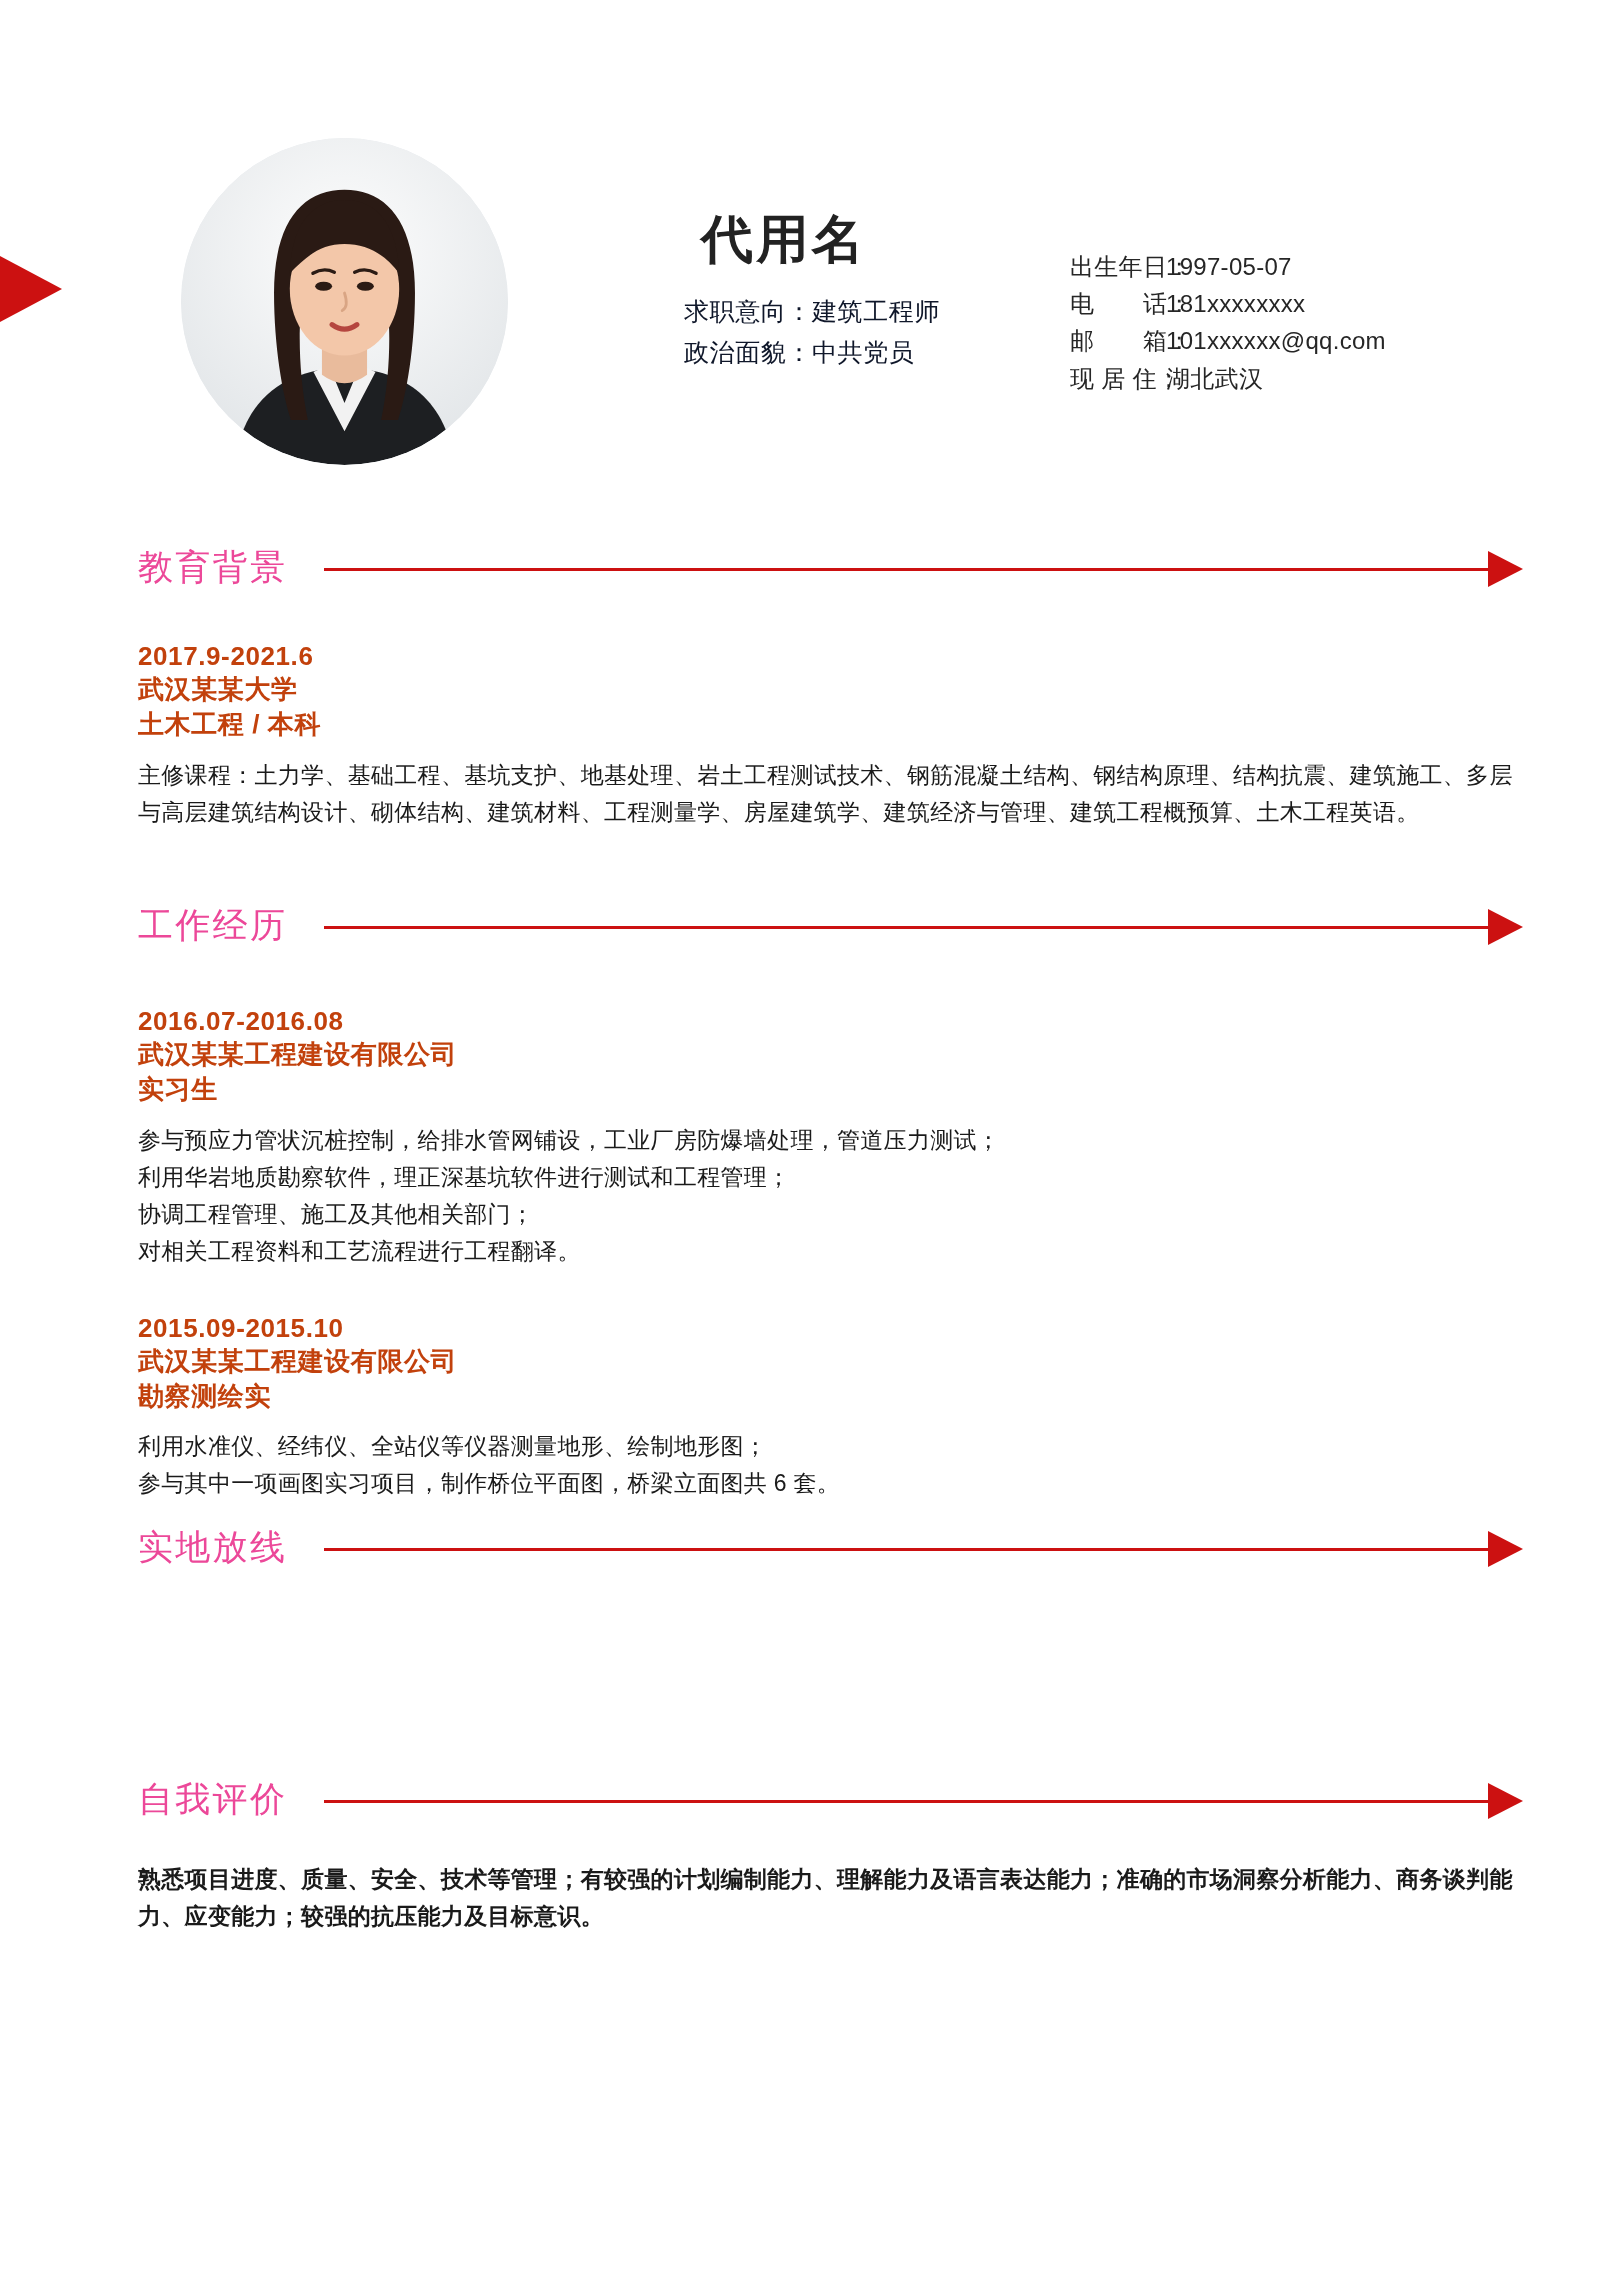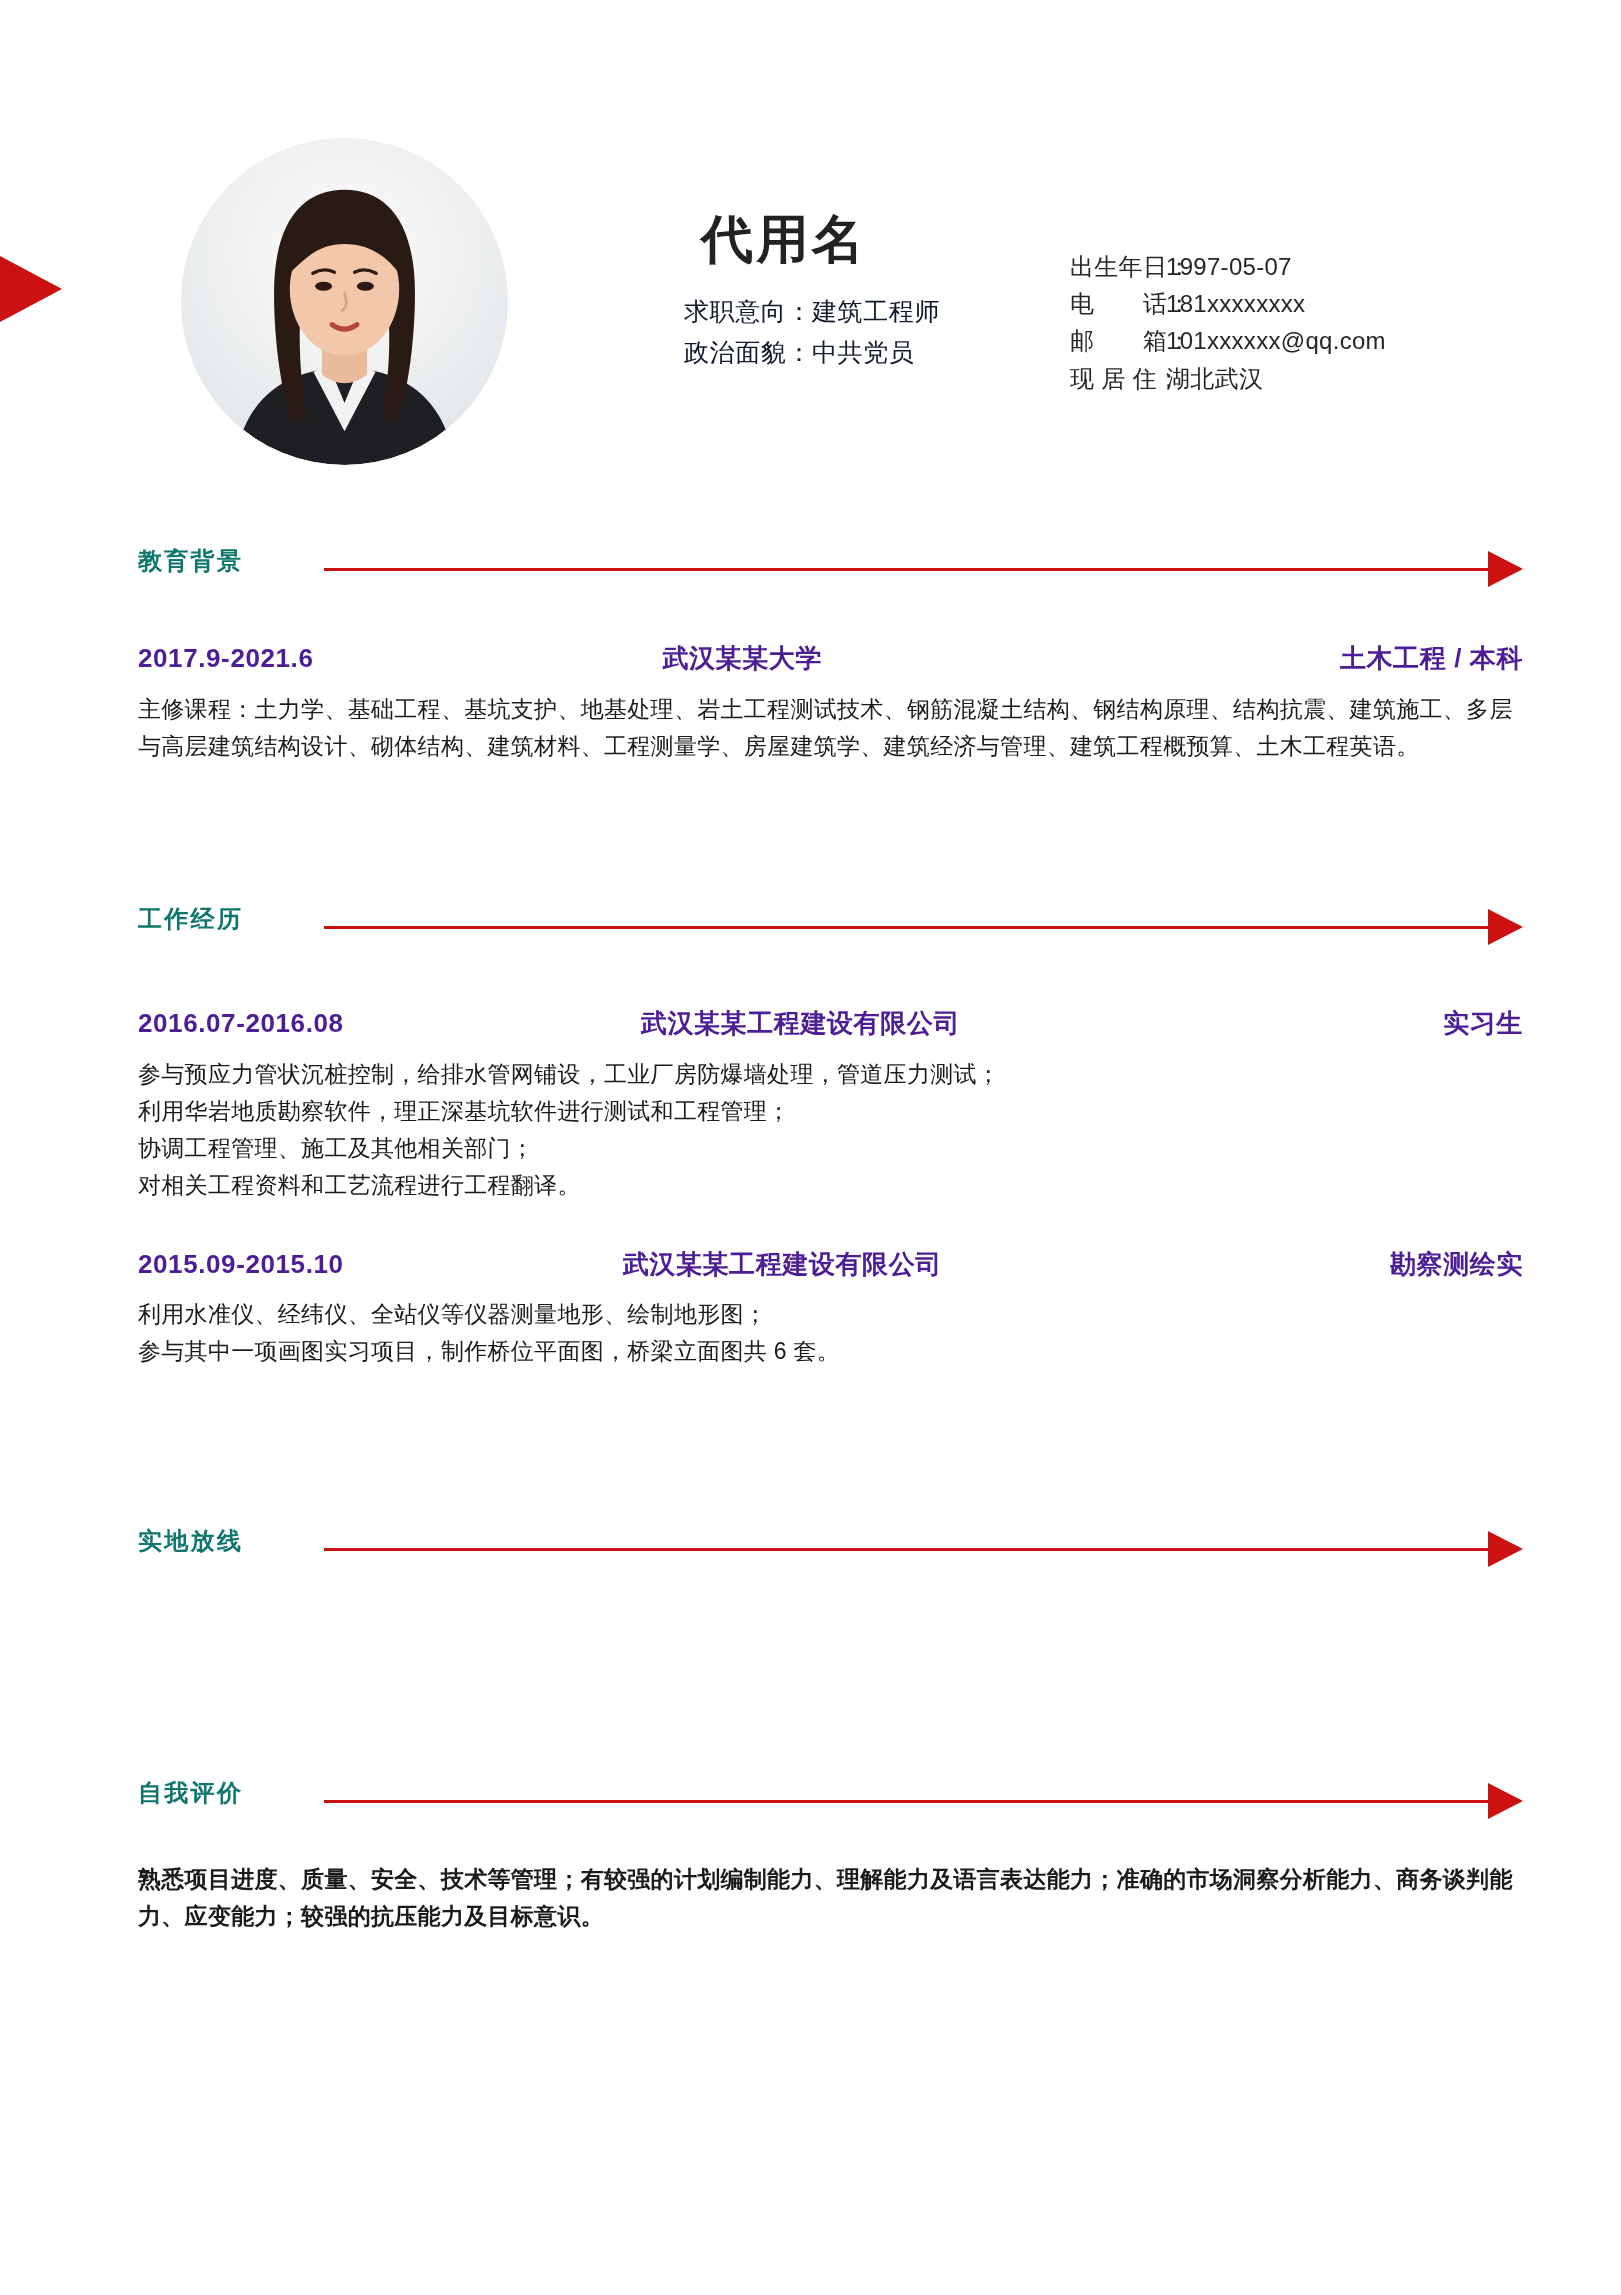--- a/index.html
+++ b/index.html
@@ -92,23 +92,23 @@
   .sec-head {
     position: relative;
     height: 51px;
     margin-left: 138px;
     margin-right: 99px;
   }
   .sec-title {
     position: absolute;
     left: 0;
     top: 0;
-    font-size: 24px;
-    font-weight: bold;
-    color: #0f766e;
+    font-size: 35px;
+    font-weight: normal;
+    color: #ec4899;
     letter-spacing: 2.3px;
     line-height: 1;
   }
   .sec-line {
     position: absolute;
     left: 186px;
     right: 35px;
     top: 19px;
     height: 2.8px;
     background: #cc1111;
@@ -125,22 +125,23 @@
   }
 
   
   .row3 {
     display: flex;
     justify-content: space-between;
     align-items: baseline;
     margin: 0 99px 0 138px;
     font-size: 26px;
     font-weight: bold;
-    color: #4c1d95;
+    color: #c2410c;
     letter-spacing: 0.6px;
+    flex-direction: column;
   }
   .row3 .mid { flex: 0 0 auto; }
   .row3 .left { flex: 0 0 auto; }
   .row3 .right { flex: 0 0 auto; }
 
   .para {
     margin: 14.6px 99px 0 138px;
     font-size: 23px;
     line-height: 1.62;
     color: #1a1a1a;

